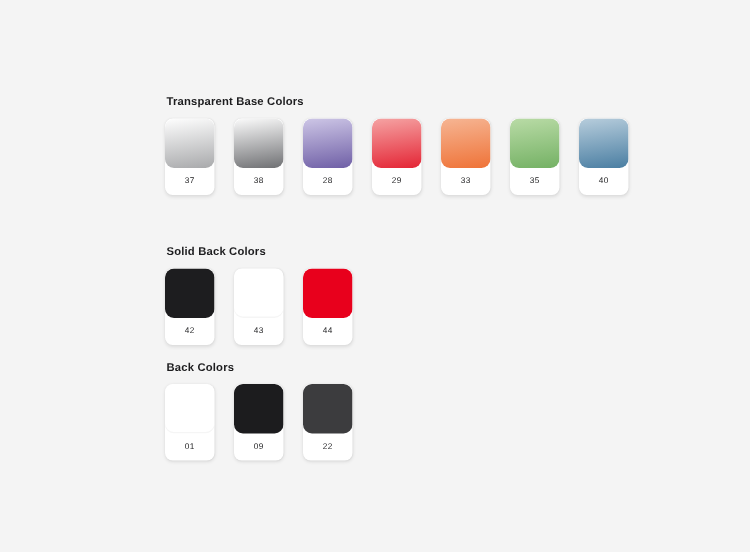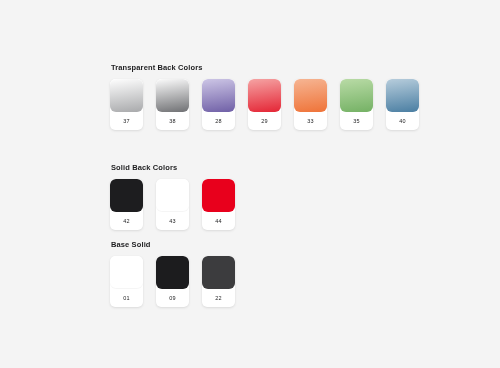--- a/index.html
+++ b/index.html
@@ -77,21 +77,21 @@
     letter-spacing: 0.3px;
     line-height: 8px;
     padding-bottom: 1px;
   }
 </style>
 </head>
 <body style="background: rgb(244, 244, 244);">
 
 <div id="canvas">
     <div class="section" style="top: 63px;">
-      <div class="section-title">Transparent Back Colors</div>
+      <div class="section-title">Transparent Base Colors</div>
       <div class="swatch-row">
         <div class="swatch-card">
           <div class="swatch-chip" style="background: linear-gradient(172deg, rgb(254, 254, 254) 0%, rgb(168, 169, 171) 100%);"></div>
           <div class="swatch-label">37</div>
         </div>
         <div class="swatch-card">
           <div class="swatch-chip" style="background: linear-gradient(172deg, rgb(251, 251, 251) 0%, rgb(111, 112, 115) 100%);"></div>
           <div class="swatch-label">38</div>
         </div>
         <div class="swatch-card">
@@ -127,21 +127,21 @@
           <div class="swatch-chip" style="background: rgb(255, 255, 255);"></div>
           <div class="swatch-label">43</div>
         </div>
         <div class="swatch-card">
           <div class="swatch-chip" style="background: rgb(232, 0, 28);"></div>
           <div class="swatch-label">44</div>
         </div>
       </div>
     </div>
     <div class="section" style="top: 240px;">
-      <div class="section-title">Base Solid</div>
+      <div class="section-title">Back Colors</div>
       <div class="swatch-row">
         <div class="swatch-card white-chip">
           <div class="swatch-chip" style="background: rgb(255, 255, 255);"></div>
           <div class="swatch-label">01</div>
         </div>
         <div class="swatch-card">
           <div class="swatch-chip" style="background: rgb(28, 28, 30);"></div>
           <div class="swatch-label">09</div>
         </div>
         <div class="swatch-card">

